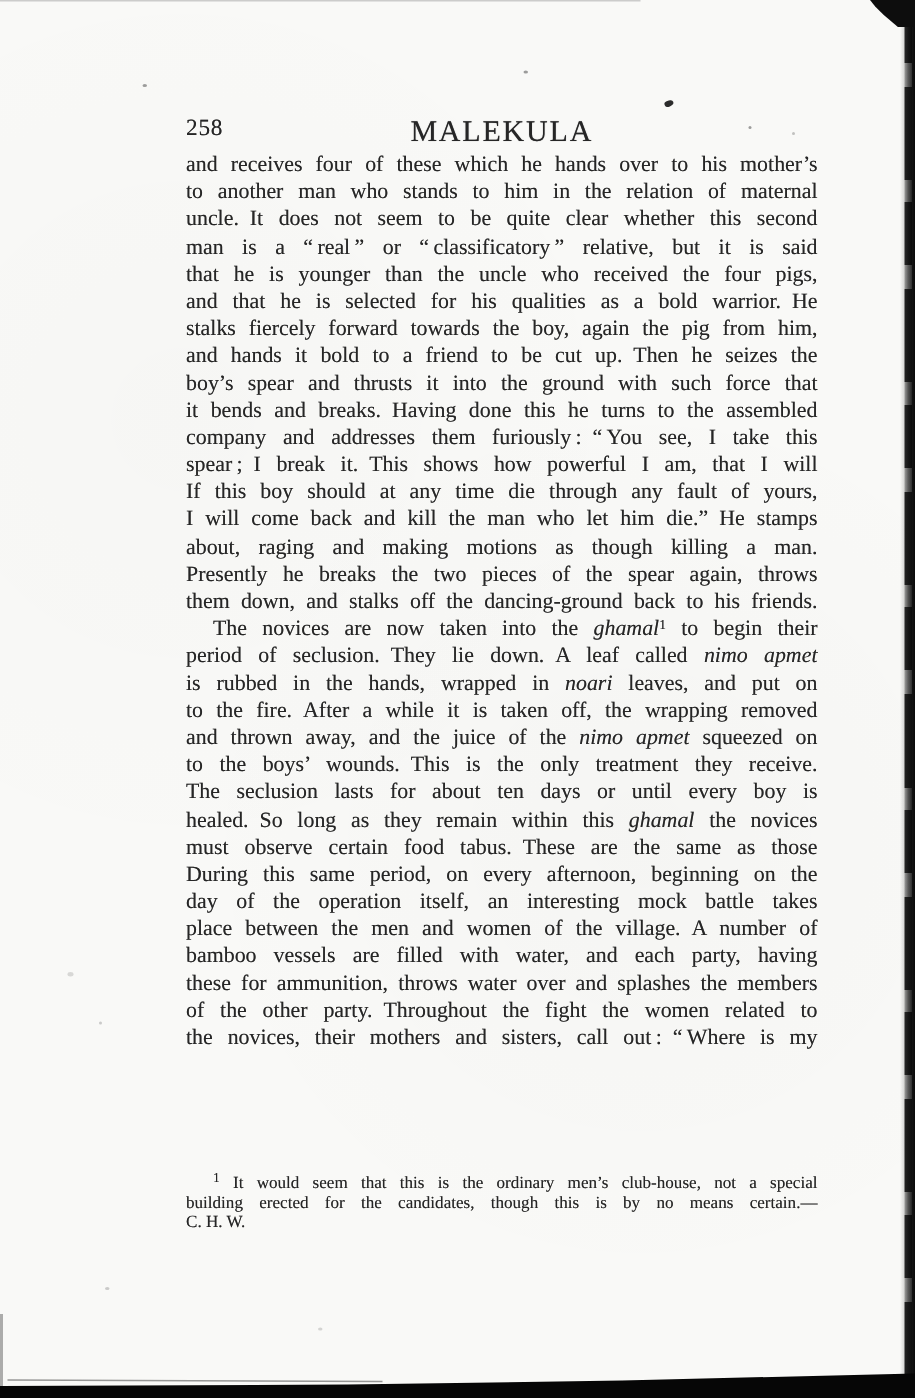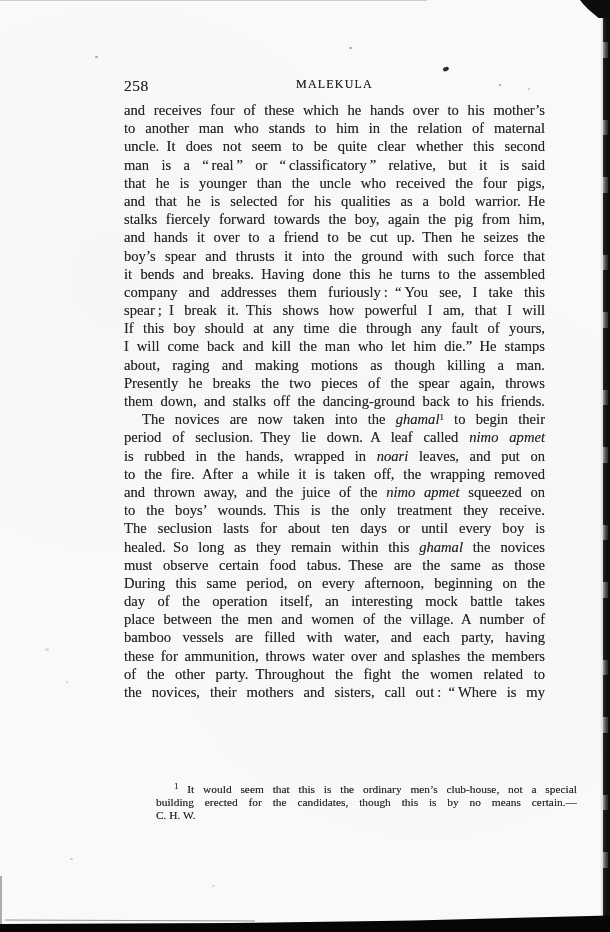--- a/index.html
+++ b/index.html
@@ -23,21 +23,21 @@
     position: absolute; left: 124px; top: 77px; width: 421px; height: 18px;
   }
   .page-number {
     position: absolute; left: 0; top: 0;
     font-size: 15.5px; letter-spacing: 0.5px;
     text-shadow: 0 0 0.4px rgba(0,0,0,0.55);
   }
   .running-title {
     position: absolute; left: 0; top: 0; width: 100%;
     text-align: center;
-    font-size: 12px; letter-spacing: 1.2px;
+    font-size: 20px; letter-spacing: 1.2px;
     text-shadow: 0 0 0.5px rgba(0,0,0,0.6);
   }
   
   .body-text {
     position: absolute; left: 124px; top: 101px; width: 421px;
     font-size: 14.6px; line-height: 18.2px;
     text-shadow: 0 0 0.4px rgba(20,20,20,0.5);
   }
   .tline {
     text-align: justify;
@@ -47,21 +47,20 @@
     overflow: visible;
   }
   .tline.indent { text-indent: 18px; }
   .tline i { font-style: italic; }
   sup { font-size: 9px; line-height: 0; vertical-align: 4px; }
   
   .footnote {
     position: absolute; left: 124px; top: 783px; width: 421px;
     font-size: 11.4px; line-height: 13.2px;
     text-shadow: 0 0 0.3px rgba(20,20,20,0.5);
-    margin-left: 32px;
   }
   .fline {
     text-align: justify;
     text-align-last: justify;
     white-space: nowrap;
     height: 13.2px;
   }
   .fline.indent { text-indent: 18px; }
   .fline.no-justify { text-align-last: left; }
   
@@ -123,21 +122,21 @@
   </div>
 
   <div class="body-text" id="body-lines">
       <div class="tline">and receives four of these which he hands over to his mother’s</div>
       <div class="tline">to another man who stands to him in the relation of maternal</div>
       <div class="tline">uncle. It does not seem to be quite clear whether this second</div>
       <div class="tline">man is a “ real ” or “ classificatory ” relative, but it is said</div>
       <div class="tline">that he is younger than the uncle who received the four pigs,</div>
       <div class="tline">and that he is selected for his qualities as a bold warrior. He</div>
       <div class="tline">stalks fiercely forward towards the boy, again the pig from him,</div>
-      <div class="tline">and hands it over to a friend to be cut up. Then he seizes the</div>
+      <div class="tline">and hands it bold to a friend to be cut up. Then he seizes the</div>
       <div class="tline">boy’s spear and thrusts it into the ground with such force that</div>
       <div class="tline">it bends and breaks. Having done this he turns to the assembled</div>
       <div class="tline">company and addresses them furiously : “ You see, I take this</div>
       <div class="tline">spear ; I break it. This shows how powerful I am, that I will</div>
       <div class="tline">If this boy should at any time die through any fault of yours,</div>
       <div class="tline">I will come back and kill the man who let him die.” He stamps</div>
       <div class="tline">about, raging and making motions as though killing a man.</div>
       <div class="tline">Presently he breaks the two pieces of the spear again, throws</div>
       <div class="tline">them down, and stalks off the dancing-ground back to his friends.</div>
       <div class="tline indent">The novices are now taken into the <i>ghamal</i><sup>1</sup> to begin their</div>

